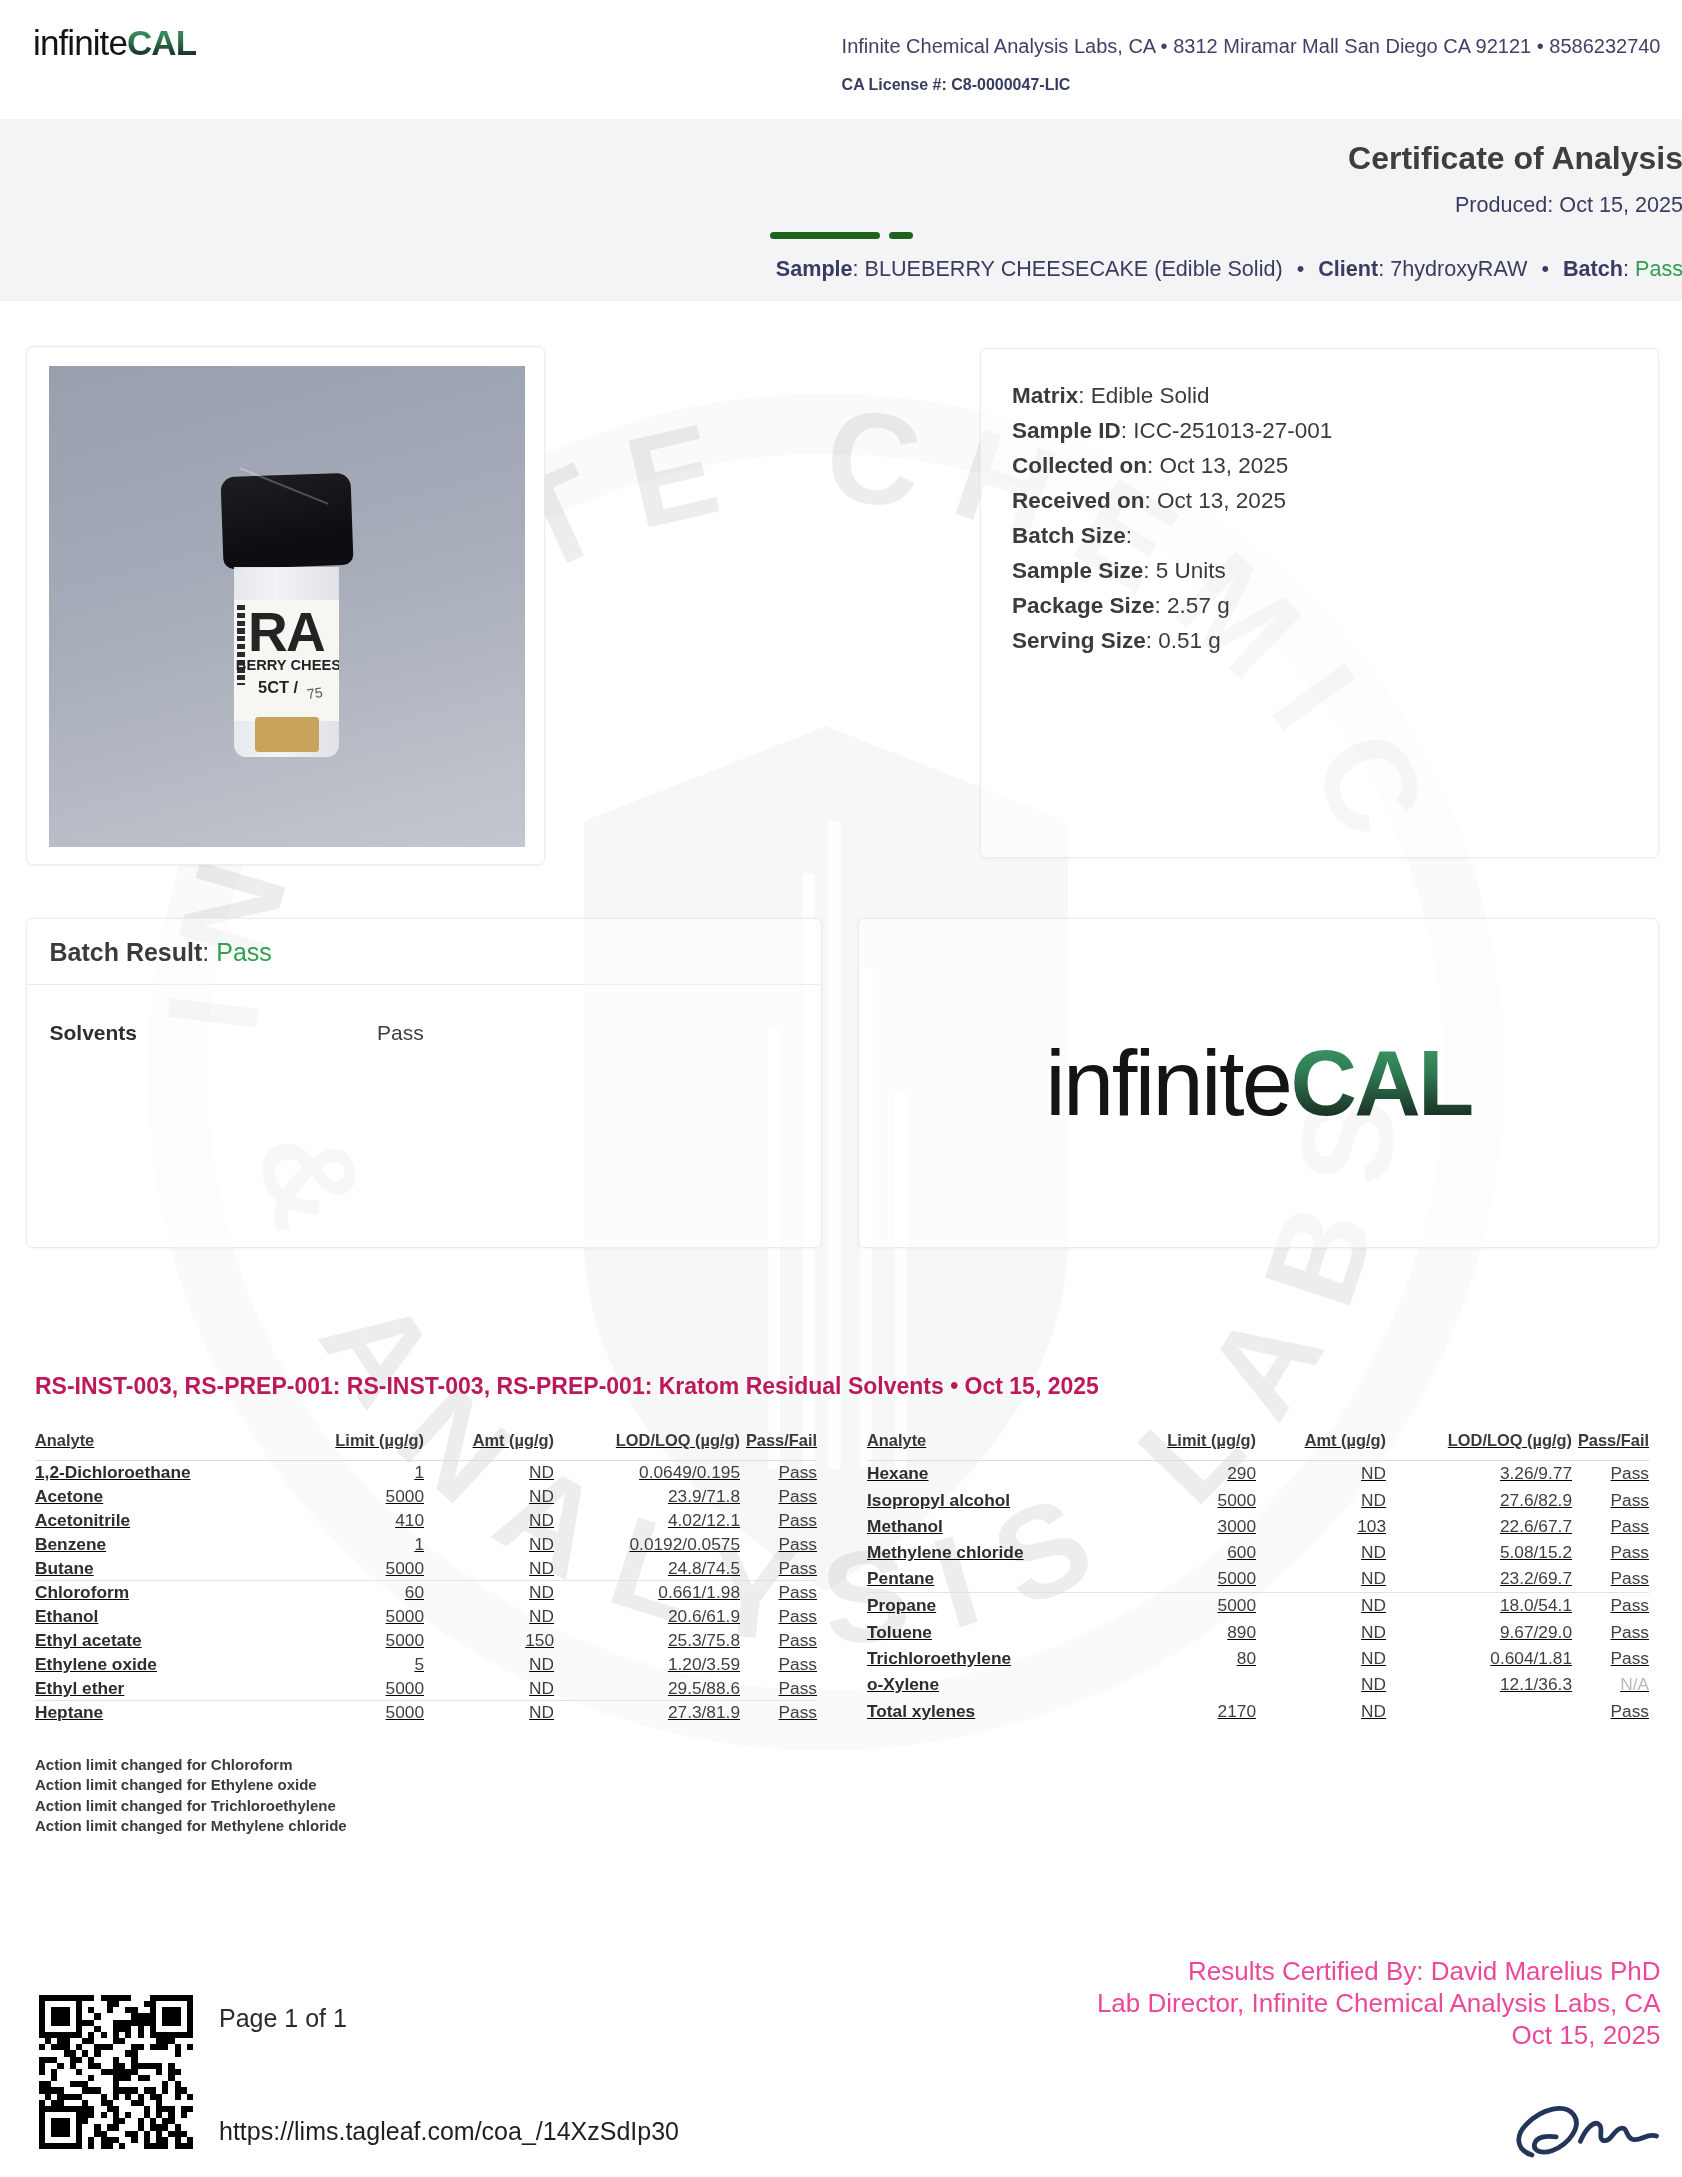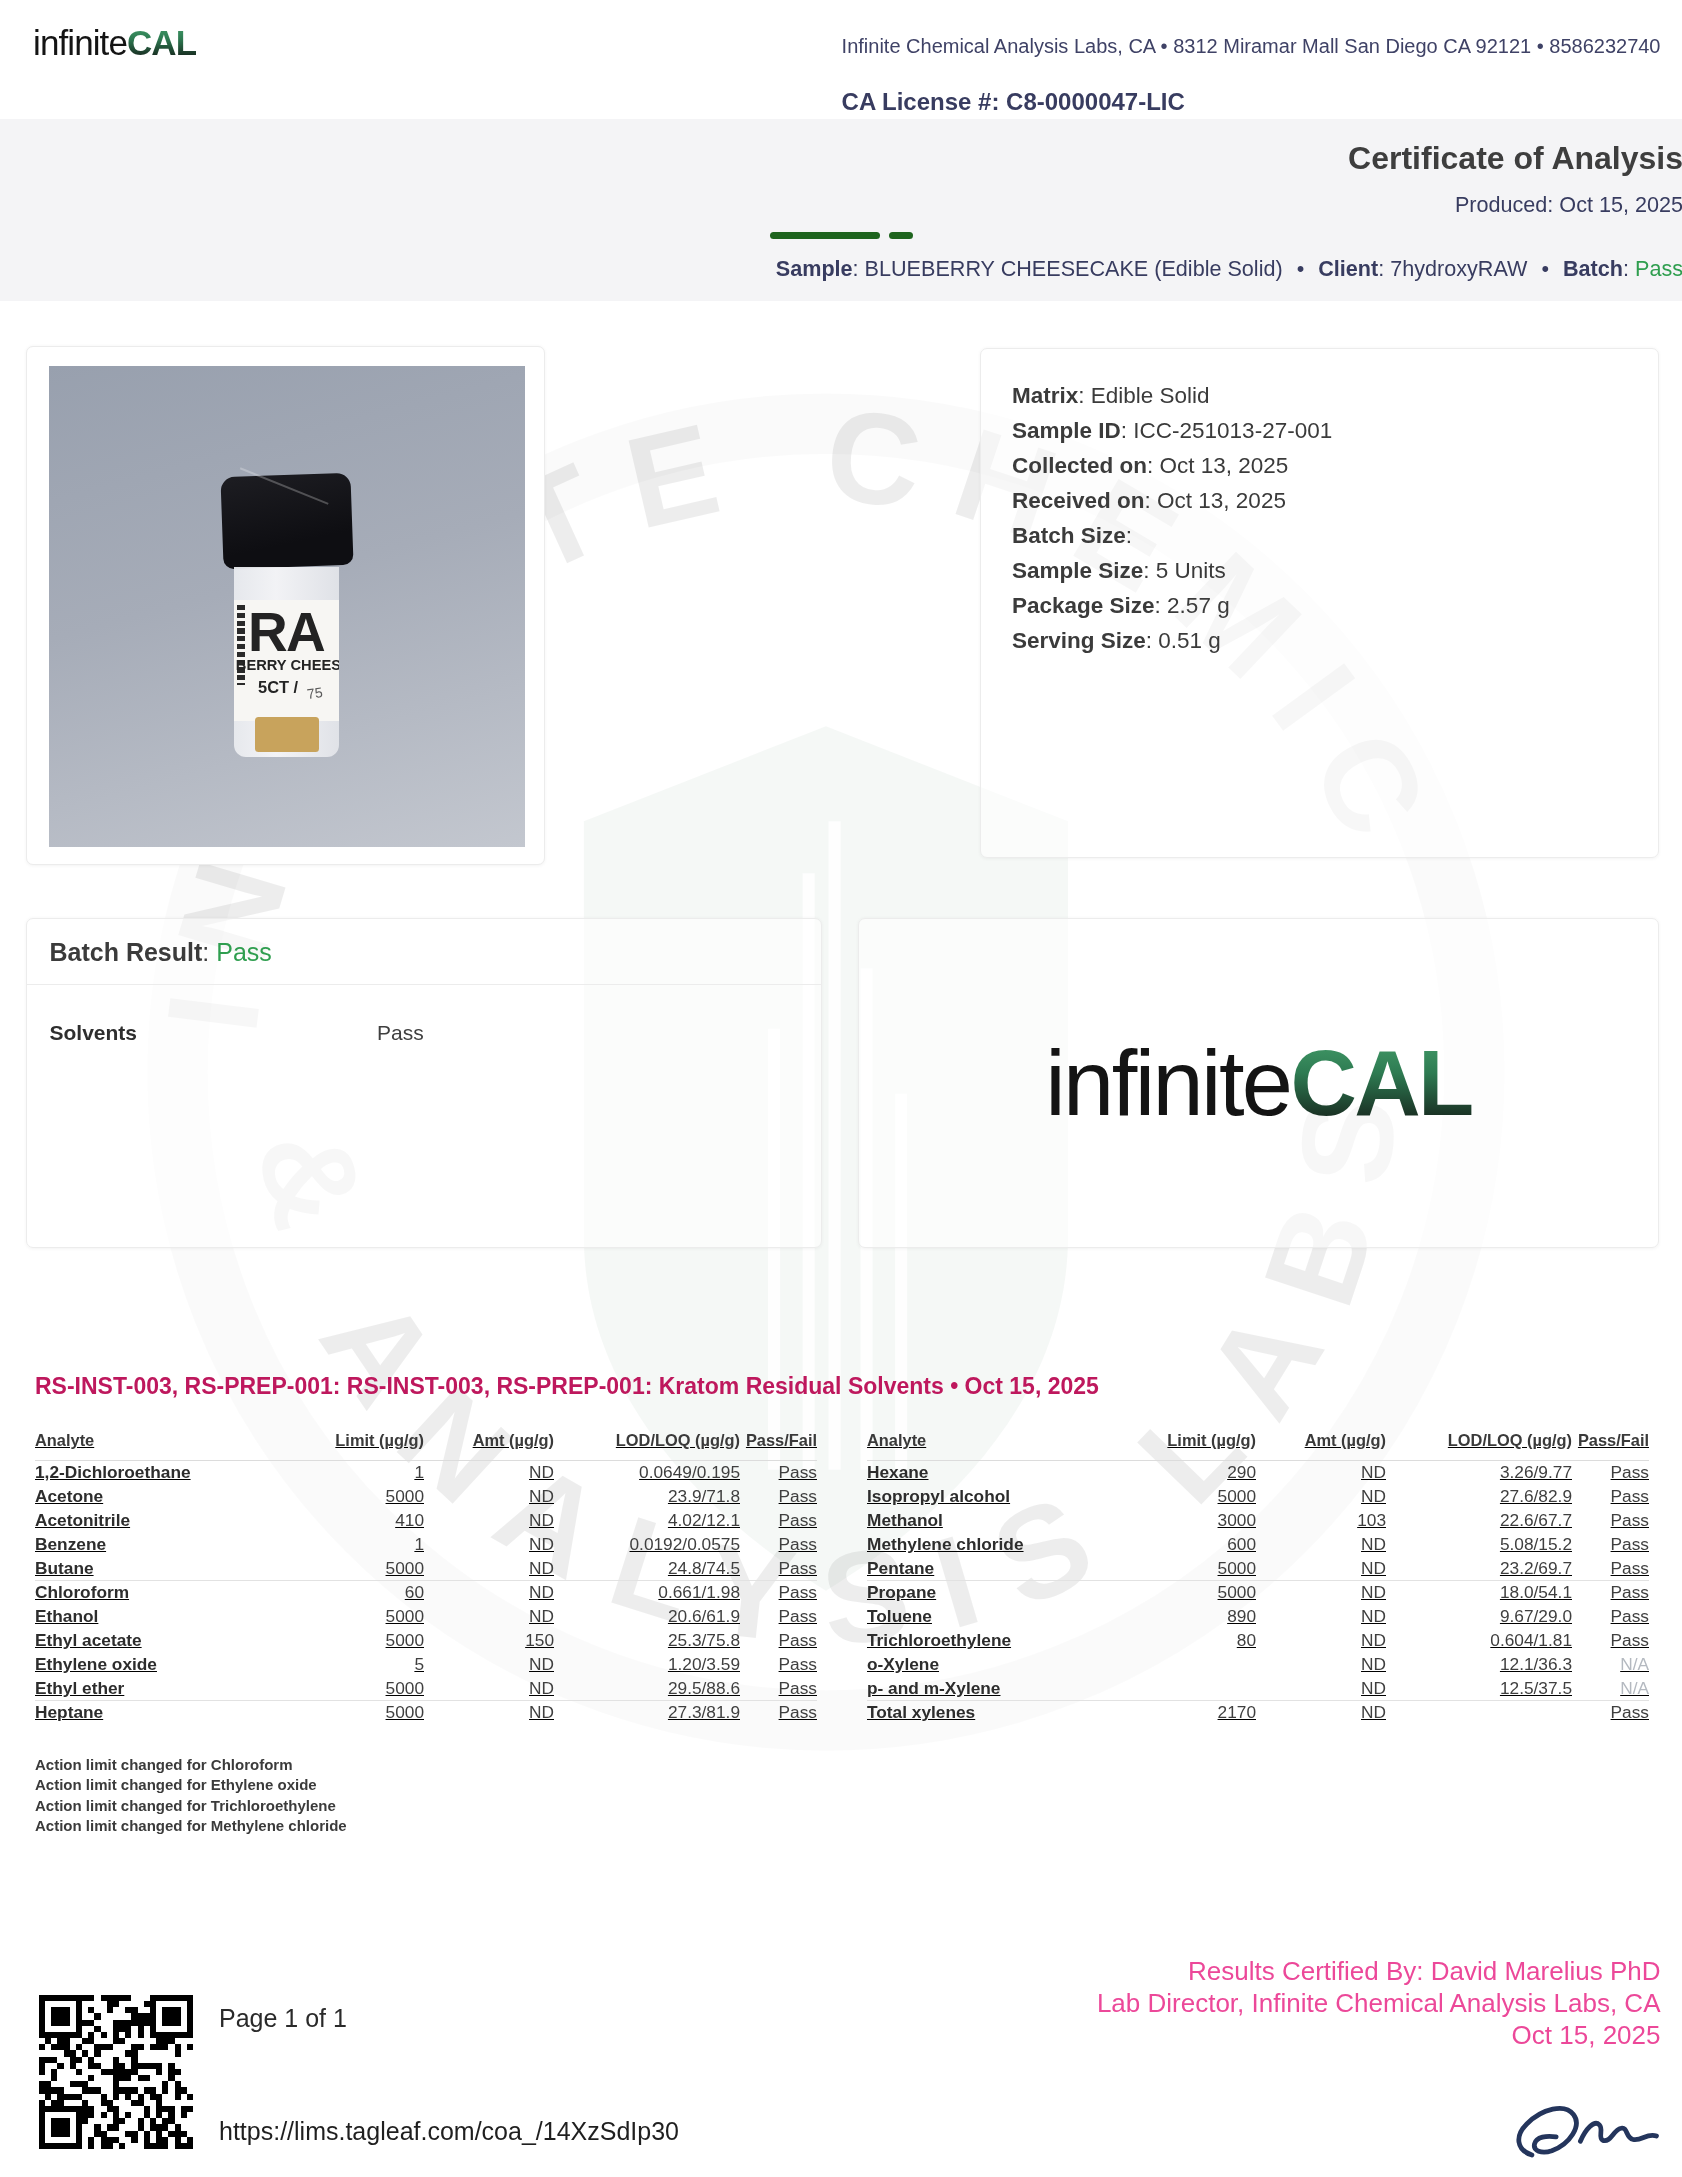--- a/index.html
+++ b/index.html
@@ -15,21 +15,21 @@
 
   
   .header-logo { position:absolute; left:33px; top:22.5px; font-size:35px; letter-spacing:-0.9px; }
   .logo-light { font-weight:400; color:#141414; }
   .logo-bold  { font-weight:800;
                 background:linear-gradient(180deg,#46a06c 0%,#2e7b52 40%,#16241c 90%);
                 -webkit-background-clip:text; background-clip:text;
                 -webkit-text-fill-color:transparent; color:#2e7b52; }
   .header-right { position:absolute; right:22.5px; top:35px; text-align:left; color:#3f4266; }
   .header-address { font-size:20px; }
-  .header-license { font-size:24px; font-weight:700; margin-top:30px; color:#383c60; }
+  .header-license { font-size:16px; font-weight:700; margin-top:18px; color:#383c60; }
 
   
   .band { position:absolute; left:0; top:119px; width:1683px; height:182px; background:#f4f4f6; text-align:right; }
   .coa-title { padding-top:21px; font-size:32px; font-weight:700; color:#3e3e3e; }
   .produced  { margin-top:14.7px; font-size:21.6px; color:#383c60; }
   .bars { margin-top:14.7px; display:flex; justify-content:center; align-items:center; gap:8.6px; }
   .bar-long  { width:110px; height:7px; border-radius:4.3px; background:#1e641e; }
   .bar-short { width:24px;  height:7px; border-radius:4.3px; background:#1e641e; }
   .sample-line { margin-top:16.4px; font-size:21.6px; color:#383c60; }
   .sample-line b { font-weight:700; }
@@ -381,27 +381,20 @@
               <td class="d-lod">0.604/1.81</td>
               <td class="d-pf">Pass</td>
             </tr>
             <tr>
               <td class="d-analyte">o-Xylene</td>
               <td class="d-limit"></td>
               <td class="d-amt">ND</td>
               <td class="d-lod">12.1/36.3</td>
               <td class="d-pf na">N/A</td>
             </tr>
-            <tr class="sep">
-              <td class="d-analyte">p- and m-Xylene</td>
-              <td class="d-limit"></td>
-              <td class="d-amt">ND</td>
-              <td class="d-lod">12.5/37.5</td>
-              <td class="d-pf na">N/A</td>
-            </tr>
             <tr>
               <td class="d-analyte">Total xylenes</td>
               <td class="d-limit">2170</td>
               <td class="d-amt">ND</td>
               <td class="d-lod"></td>
               <td class="d-pf">Pass</td>
             </tr>
           </tbody>
         </table>
     </div>

